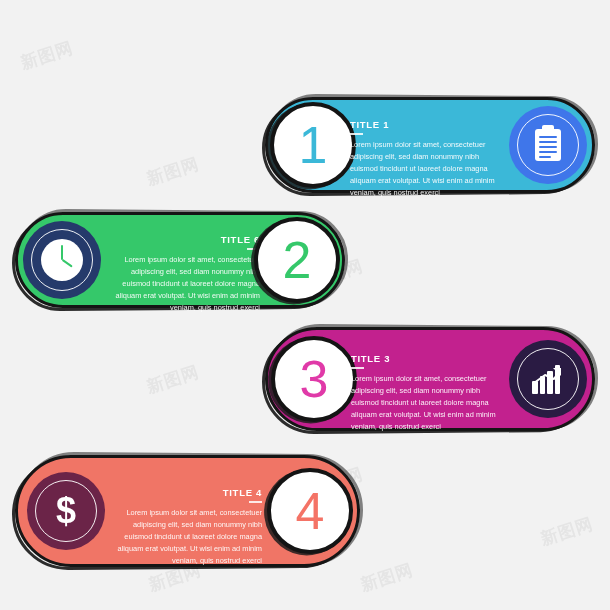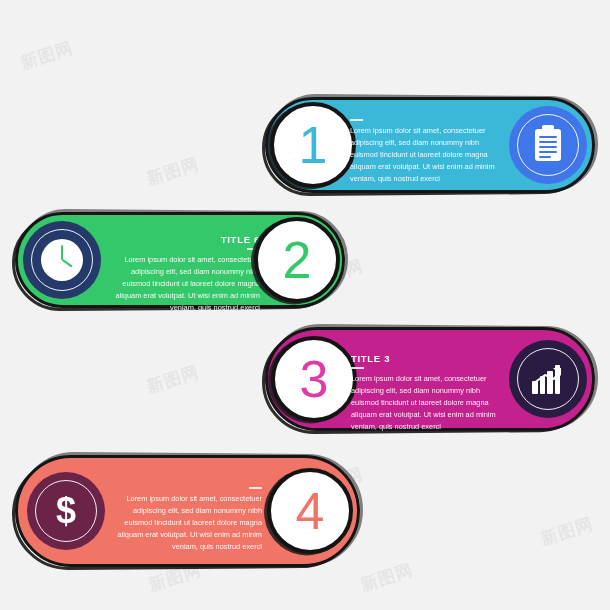--- a/index.html
+++ b/index.html
@@ -133,20 +133,21 @@
     <div class="pill fill" style="background:#3bb8d8;"></div>
 
     <div class="numwrap" style="left:5px;top:5px;">
       <div class="numcircle ghost"></div>
       <div class="numcircle">
         <span class="num" style="color:#3bb8d8;">1</span>
       </div>
     </div>
 
     <div class="txt" style="left:85px;top:22px;width:155px;">
+      <p class="ttl">TITLE 1</p>
       <div class="rule"></div>
       <p class="body">Lorem ipsum dolor sit amet, consectetuer adipiscing elit, sed diam nonummy nibh euismod tincidunt ut laoreet dolore magna aliquam erat volutpat. Ut wisi enim ad minim veniam, quis nostrud exerci</p>
     </div>
 
     <div class="iconwrap" style="right:8px;top:9px;background:#3f76ea;">
       <div class="iconring"></div>
       <div class="iconglyph">
         <div class="clip">
           <div class="tab"></div>
           <div class="ln" style="top:7px;"></div>
@@ -229,20 +230,21 @@
     <div class="pill fill" style="background:#f07566;"></div>
 
     <div class="iconwrap" style="left:12px;top:17px;background:#6b2448;">
       <div class="iconring"></div>
       <div class="iconglyph">
         <span class="dollar">$</span>
       </div>
     </div>
 
     <div class="txt right" style="right:98px;top:32px;width:155px;">
+      <p class="ttl">TITLE 4</p>
       <div class="rule"></div>
       <p class="body">Lorem ipsum dolor sit amet, consectetuer adipiscing elit, sed diam nonummy nibh euismod tincidunt ut laoreet dolore magna aliquam erat volutpat. Ut wisi enim ad minim veniam, quis nostrud exerci</p>
     </div>
 
     <div class="numwrap" style="right:7px;top:13px;">
       <div class="numcircle ghost"></div>
       <div class="numcircle">
         <span class="num" style="color:#f47366;">4</span>
       </div>
     </div>

